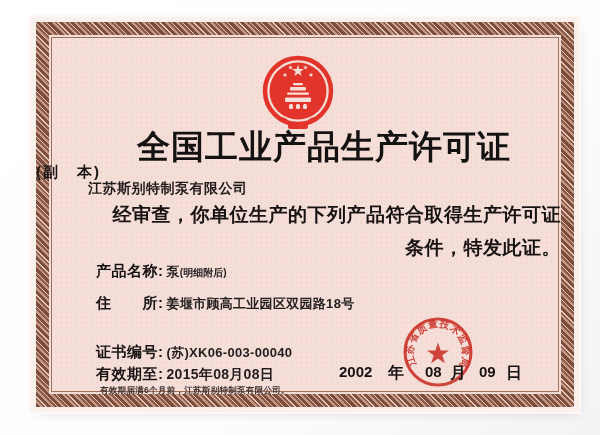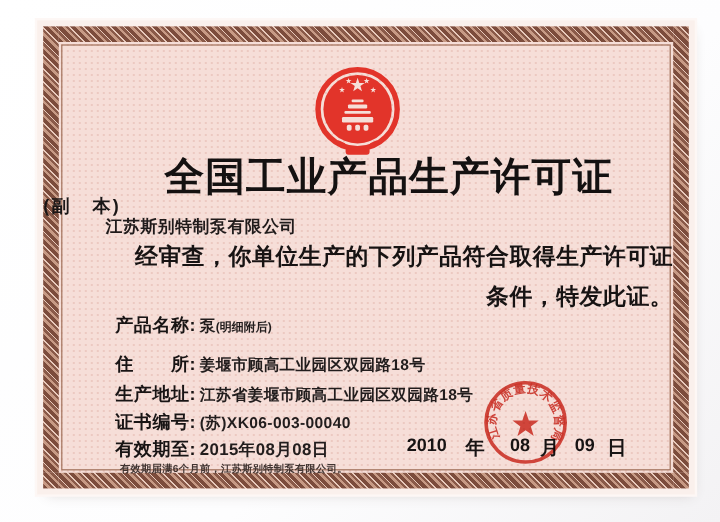--- a/index.html
+++ b/index.html
@@ -91,33 +91,30 @@
 
       <div class="company">江苏斯别特制泵有限公司</div>
       <div class="statement">经审查，你单位生产的下列产品符合取得生产许可证条件，特发此证。</div>
 
       <div class="field f0">
         <span class="flabel">产品名称:</span><span class="fvalue">泵</span><span class="fnote">(明细附后)</span>
       </div>
       <div class="field f1">
         <span class="flabel">住　　所:</span><span class="fvalue">姜堰市顾高工业园区双园路18号</span>
       </div>
-      <div class="field f2">
-        <span class="flabel">生产地址:</span><span class="fvalue">江苏省姜堰市顾高工业园区双园路18号</span>
-      </div>
       <div class="field f3">
         <span class="flabel">证书编号:</span><span class="fvalue">(苏)XK06-003-00040</span>
       </div>
       <div class="field f4">
         <span class="flabel">有效期至:</span><span class="fvalue">2015年08月08日</span>
       </div>
 
       <div class="footnote">有效期届满6个月前，江苏斯别特制泵有限公司。</div>
 
-      <span class="date-part dp-year">2010</span>
+      <span class="date-part dp-year">2002</span>
       <span class="date-part dp-yu">年</span>
       <span class="date-part dp-month">08</span>
       <span class="date-part dp-mu">月</span>
       <span class="date-part dp-day">09</span>
       <span class="date-part dp-du">日</span>
 
       <svg class="seal" width="78" height="78" viewBox="0 0 78 78" aria-hidden="true">
         <defs>
           <path id="sealArc" d="M17.3,51.5 A25,25 0 1 1 60.7,51.5" fill="none"></path>
         </defs>

